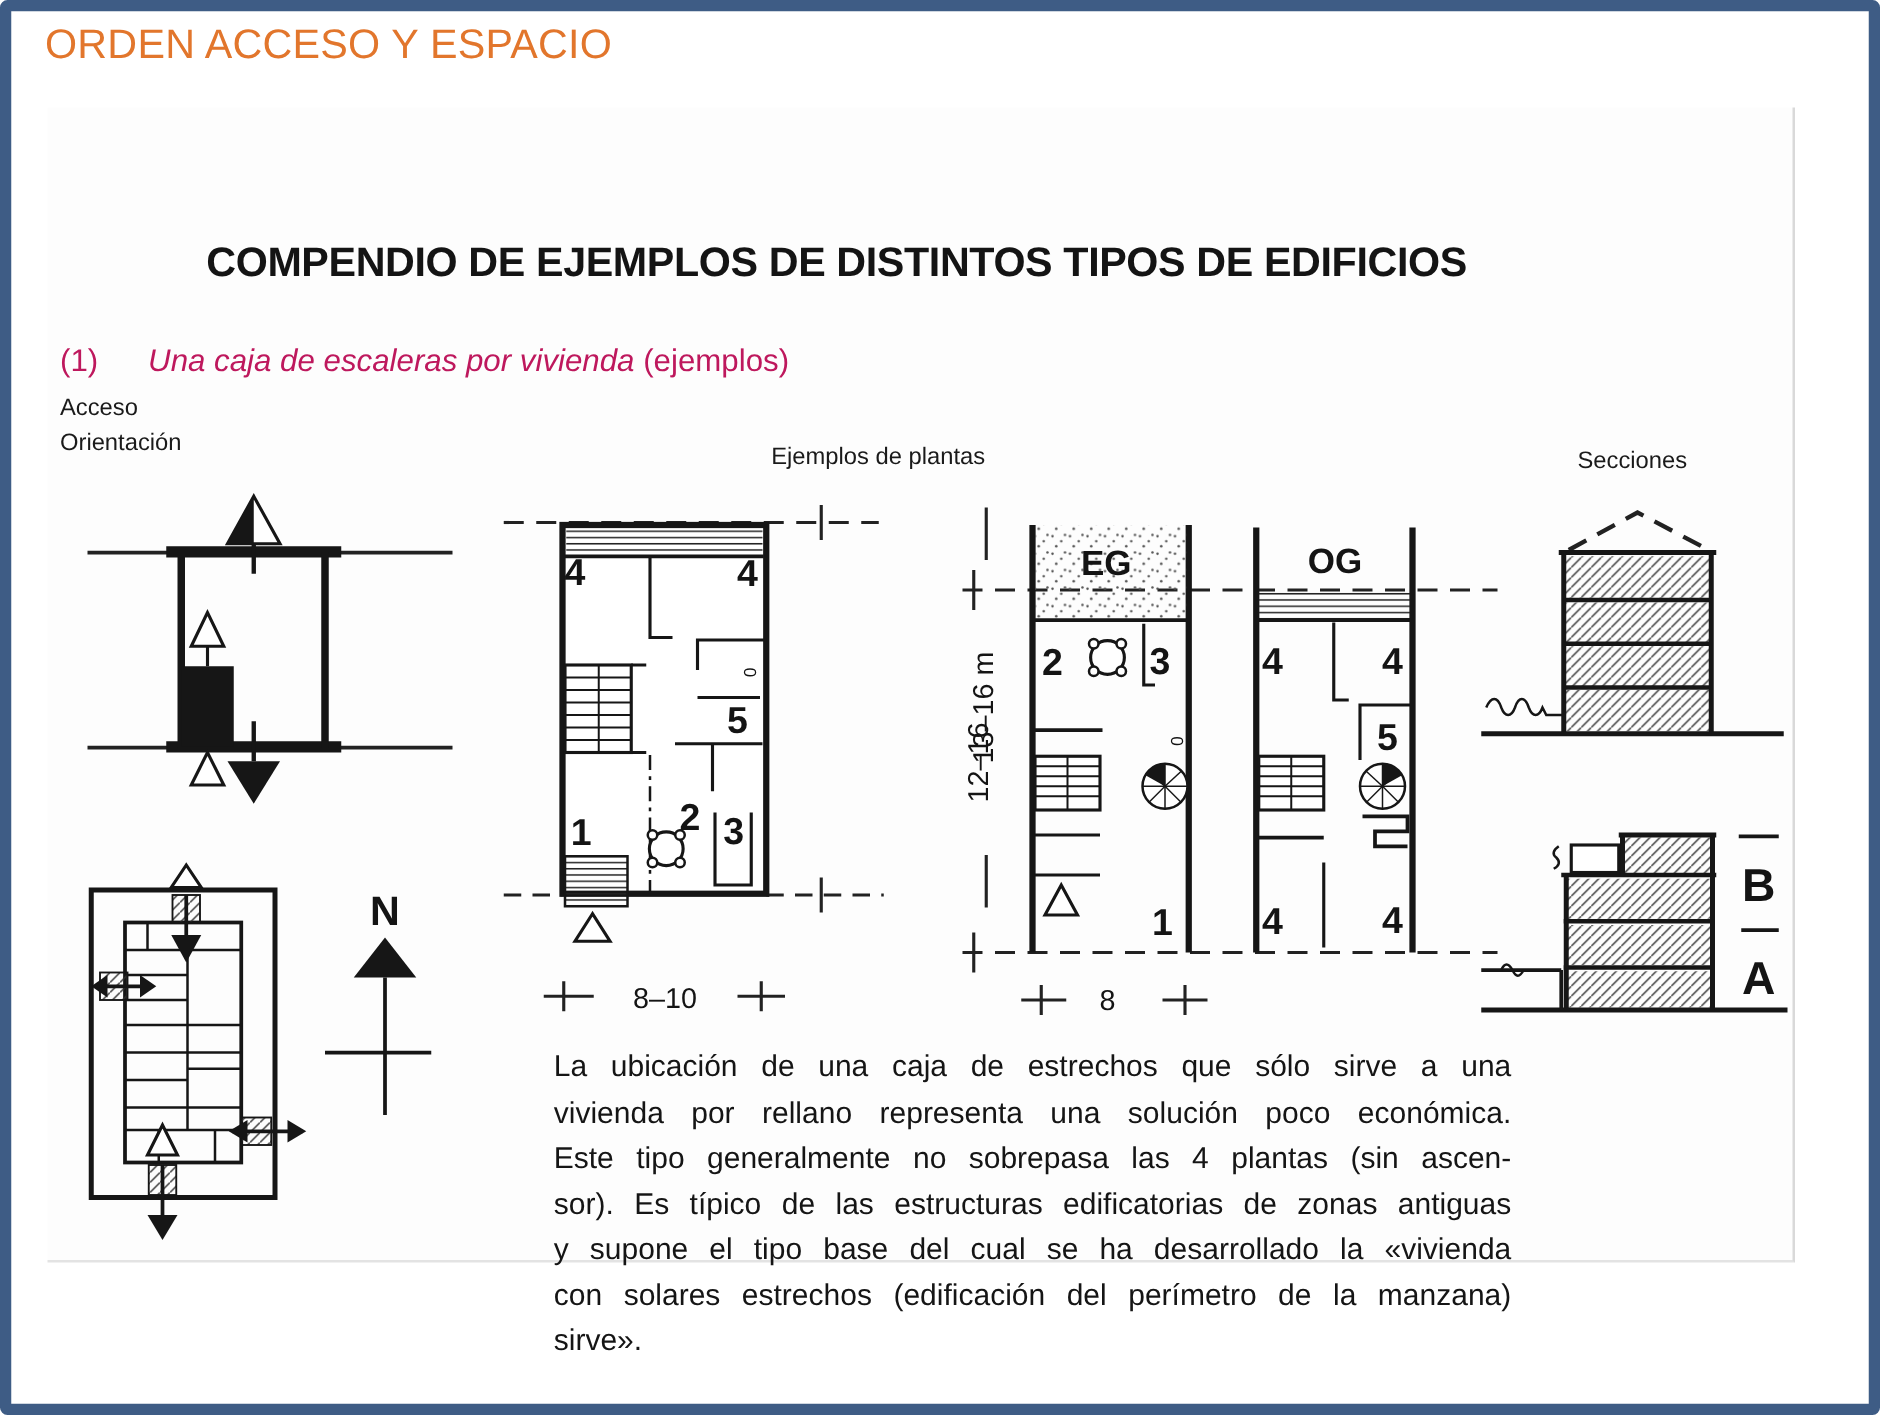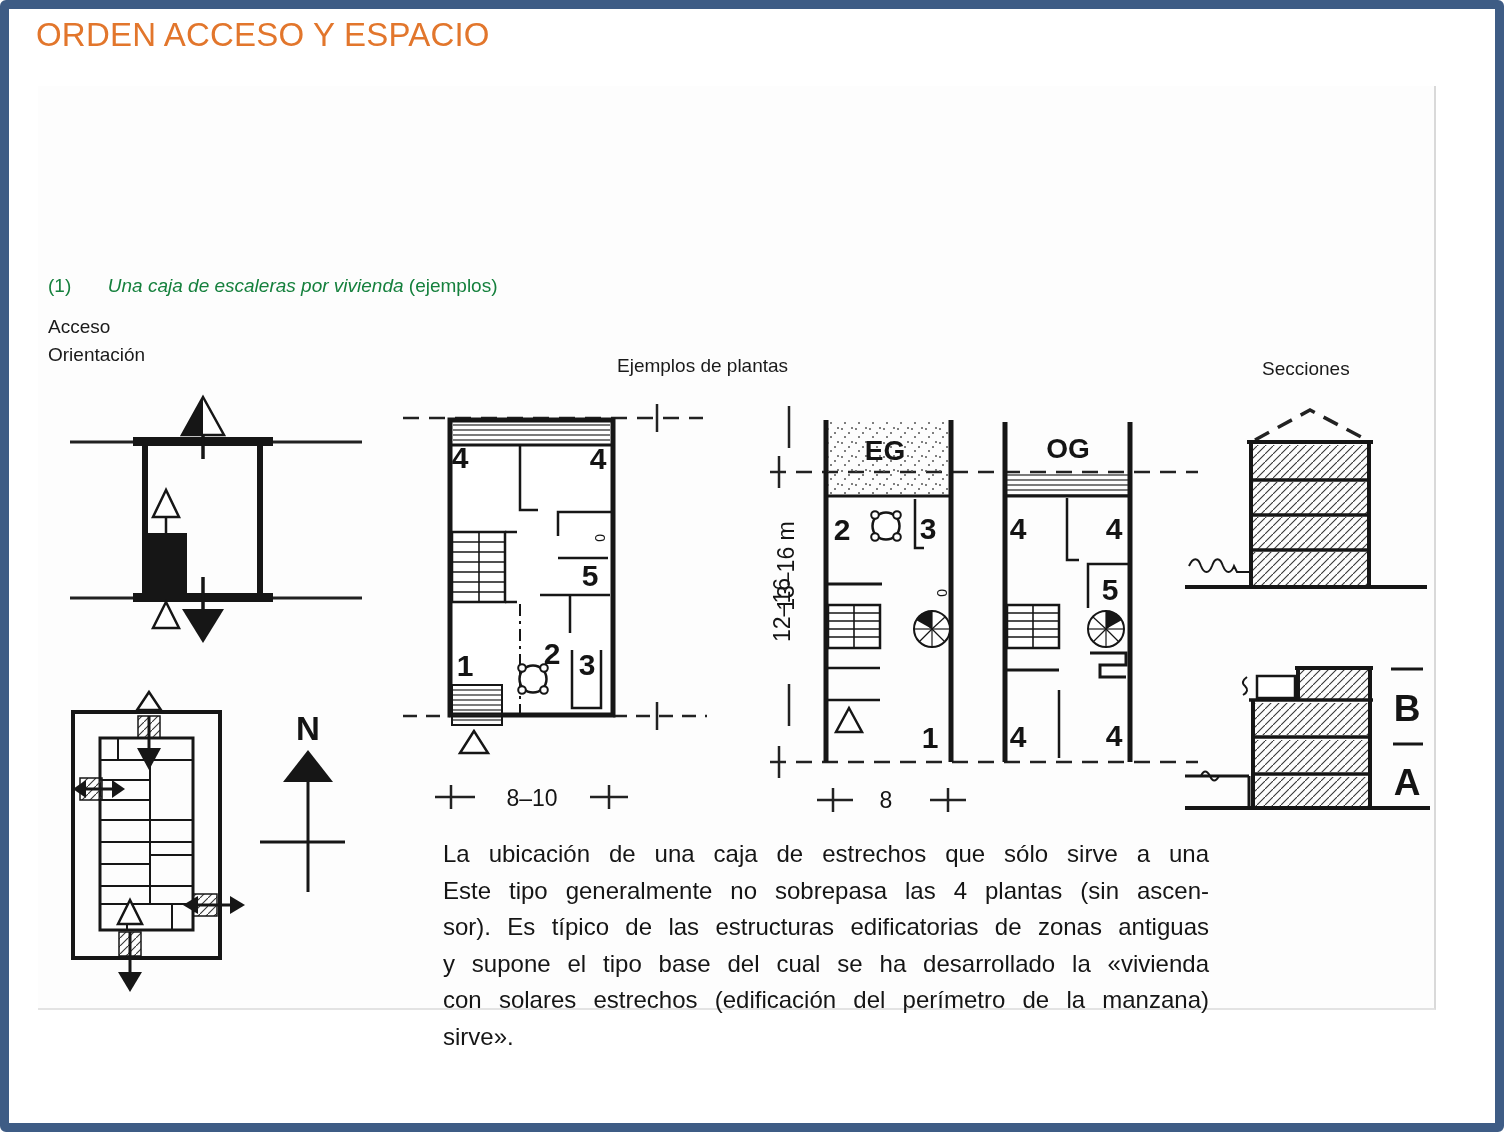--- a/index.html
+++ b/index.html
@@ -4,21 +4,21 @@
 <style>
   html,body{margin:0;padding:0;background:#fff;}
   .page{position:relative;width:1504px;height:1132px;background:#ffffff;overflow:hidden;
         font-family:"Liberation Sans",sans-serif;}
   .slide-frame{position:absolute;inset:0;border:9px solid #3e5c85;border-radius:6px;box-sizing:border-box;}
   .slide-title{position:absolute;left:36px;top:16px;font-size:33px;color:#e2762c;letter-spacing:.2px;}
   .scan{position:absolute;left:38px;top:86px;width:1396px;height:922px;background:#fdfdfd;
         border-right:2px solid #d9d9d9;border-bottom:2px solid #e3e3e3;color:#161616;}
   .heading{position:absolute;left:127px;top:102px;font-size:33px;font-weight:bold;line-height:43px;
            letter-spacing:-.3px;color:#141414;}
-  .item-line{position:absolute;left:10px;top:189px;font-size:19px;color:#15803d;}
+  .item-line{position:absolute;left:10px;top:189px;font-size:25px;color:#be185d;}
   .item-line .it{font-style:italic;}
   .lbl{position:absolute;font-size:19px;color:#1a1a1a;}
   .para{position:absolute;left:405px;top:750px;width:766px;font-size:24px;line-height:36.5px;color:#151515;}
   .para .jline{text-align:justify;text-align-last:justify;}
   .para .lline{text-align:left;}
   svg{position:absolute;overflow:visible;}
   svg text{font-family:"Liberation Sans",sans-serif;fill:#141414;}
   .num{font-size:30px;font-weight:bold;text-anchor:middle;}
   .plabel{font-size:28px;font-weight:bold;text-anchor:middle;}
   .dim{font-size:23px;text-anchor:middle;}
@@ -46,20 +46,21 @@
         <circle cx="9" cy="7" r="1" fill="#555"></circle>
         <circle cx="5" cy="11" r="1" fill="#555"></circle>
         <circle cx="12" cy="2" r="1" fill="#555"></circle>
       </pattern>
     </defs>
   </svg>
 
   <div class="scan">
 
     <div class="heading">
+      <div>COMPENDIO DE EJEMPLOS DE DISTINTOS TIPOS DE EDIFICIOS</div>
     </div>
 
     <div class="item-line">
       <span>(1)</span>
       <span style="display:inline-block;width:26px;"></span>
       <span class="it">Una caja de escaleras por vivienda</span>
       <span> </span>
       <span>(ejemplos)</span>
     </div>
 
@@ -350,20 +351,21 @@
       <path d="M16,131 q4,-9 9,0 q4,9 9,0" fill="none" stroke="#161616" stroke-width="2"></path>
       <line x1="64" y1="131" x2="64" y2="163" stroke="#161616" stroke-width="3"></line>
       <line x1="206" y1="24" x2="238" y2="24" stroke="#161616" stroke-width="3"></line>
       <text x="222" y="76" class="seclbl">B</text>
       <line x1="208" y1="99" x2="238" y2="99" stroke="#161616" stroke-width="3"></line>
       <text x="222" y="150" class="seclbl">A</text>
     </svg>
 
     <div class="para">
       <div class="jline">La ubicación de una caja de estrechos que sólo sirve a una</div>
+      <div class="jline">vivienda por rellano representa una solución poco económica.</div>
       <div class="jline">Este tipo generalmente no sobrepasa las 4 plantas (sin ascen-</div>
       <div class="jline">sor). Es típico de las estructuras edificatorias de zonas antiguas</div>
       <div class="jline">y supone el tipo base del cual se ha desarrollado la «vivienda</div>
       <div class="jline">con solares estrechos (edificación del perímetro de la manzana)</div>
       <div class="lline">sirve».</div>
     </div>
 
   </div>
 </div>
 

